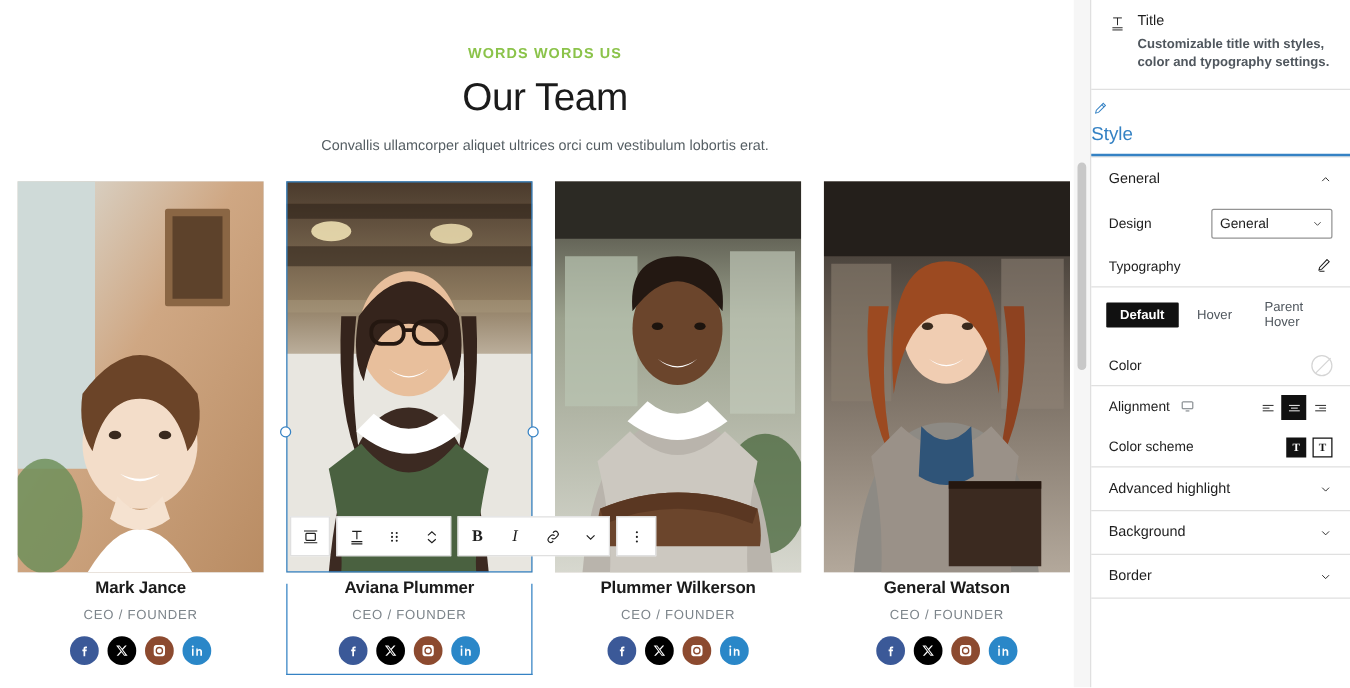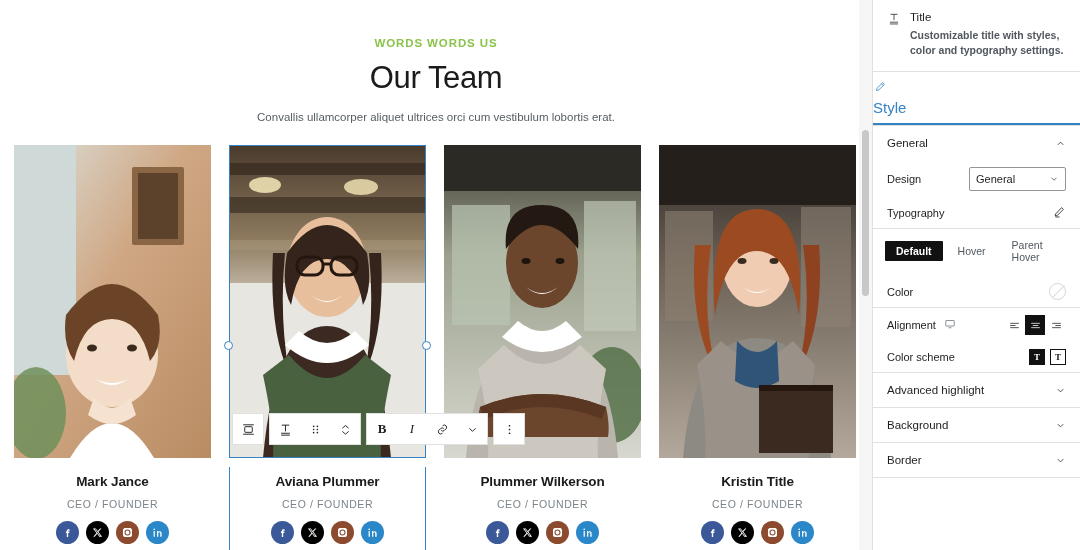--- a/index.html
+++ b/index.html
@@ -61,21 +61,21 @@
     position: relative;
     overflow: hidden;
     background: #d8d2cb;
   }
   .member-photo .sky { position:absolute; inset:0; }
 
   .member-name {
     font-size: 13.5px;
     font-weight: 700;
     color: #1b1b1b;
-    margin-top: 16px;
+    margin-top: 4px;
     letter-spacing: -0.1px;
   }
   .member-role {
     font-size: 10.5px;
     color: #7c848a;
     letter-spacing: 0.6px;
     margin-top: 9px;
   }
   .socials {
     display: flex; justify-content: center; gap: 7px;
@@ -475,21 +475,21 @@
             <path d="M144 100 q10 70 -6 130 q28 -50 22 -130Z" fill="#8e4220"></path>
             <ellipse cx="83" cy="116" rx="4.5" ry="3" fill="#3a2a1e"></ellipse>
             <ellipse cx="115" cy="116" rx="4.5" ry="3" fill="#3a2a1e"></ellipse>
             <path d="M84 142 q14 12 28 0 q-14 10 -28 0Z" fill="#ffffff"></path>
             <path d="M62 196 q36 34 72 0 l22 24 q-8 48 -6 93 H46 q2 -45 -8 -93Z" fill="#9a9188"></path>
             <path d="M78 196 q20 22 40 0 l2 40 q-22 14 -44 0Z" fill="#2f5478"></path>
             <path d="M100 240 h74 v68 h-74 Z" fill="#3b2a20"></path>
             <path d="M100 240 h74 v6 h-74 Z" fill="#25170f"></path>
           </svg>
         </div>
-        <div class="member-name">Kristin Title</div>
+        <div class="member-name">General Watson</div>
         <div class="member-role">CEO / FOUNDER</div>
         <div class="socials">
           <div class="soc" style="background:#3b5998">
               <svg viewBox="0 0 24 24">
                 <path d="M14 8h2.5V5H14c-2.2 0-3.5 1.3-3.5 3.6V10H8.5v3h2V22h3v-9h2.4l.4-3h-2.8V8.9c0-.6.2-.9.9-.9z"></path>
               </svg>
             </div>
           <div class="soc" style="background:#000000">
               <svg viewBox="0 0 24 24">
                 <path d="M17.5 3h3l-6.6 7.6L22 21h-6l-4.7-6.2L5.8 21h-3l7.1-8.1L2 3h6.2l4.3 5.7L17.5 3zm-1 16h1.7L7.6 4.8H5.8L16.5 19z"></path>

